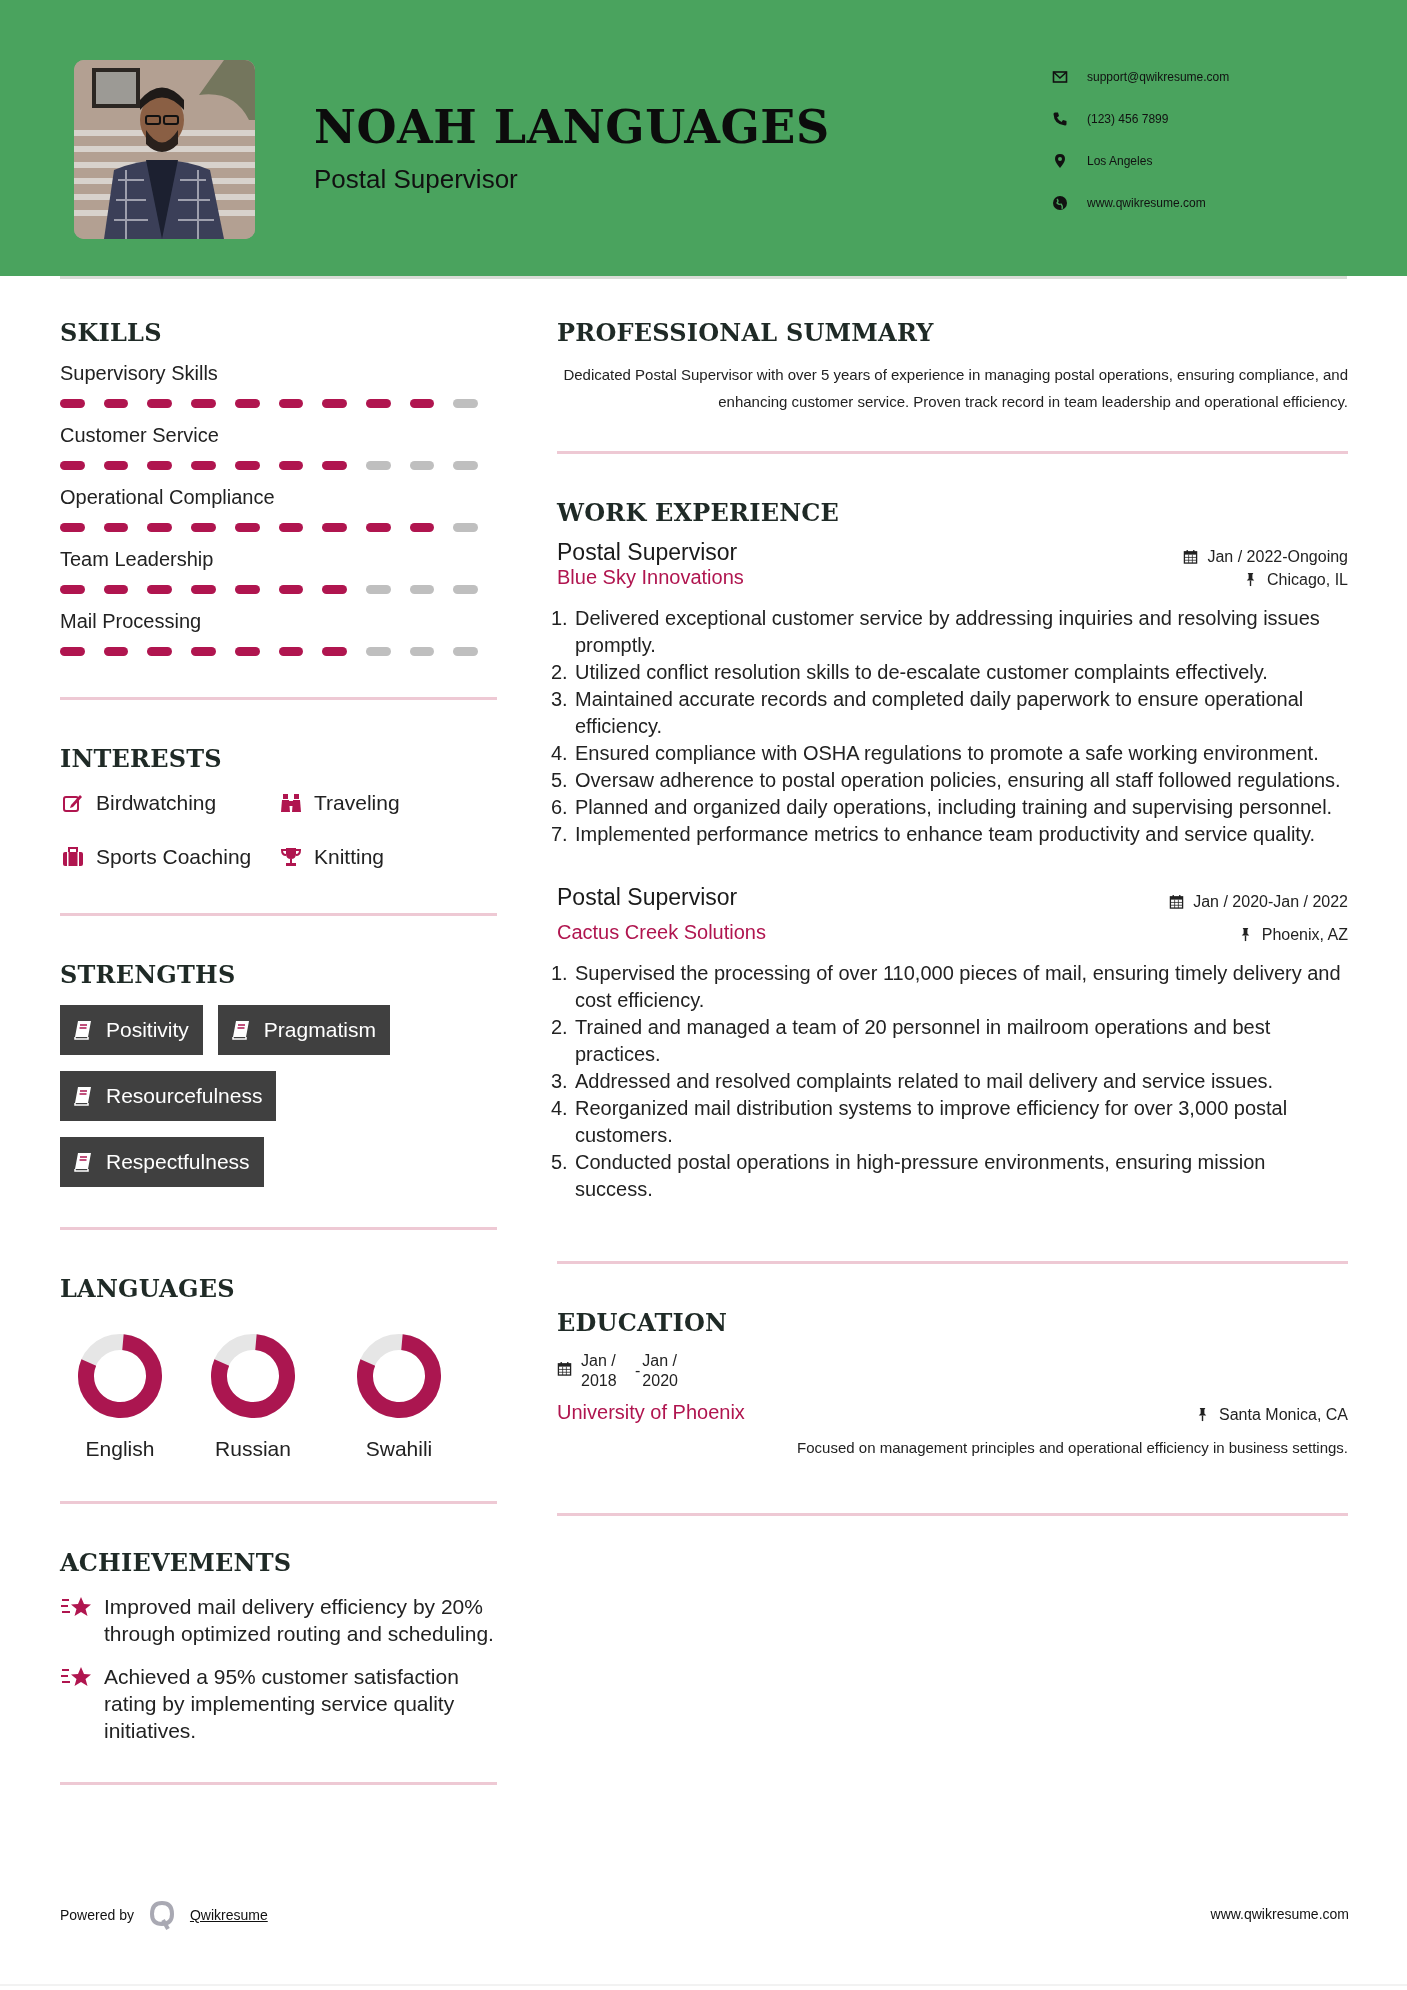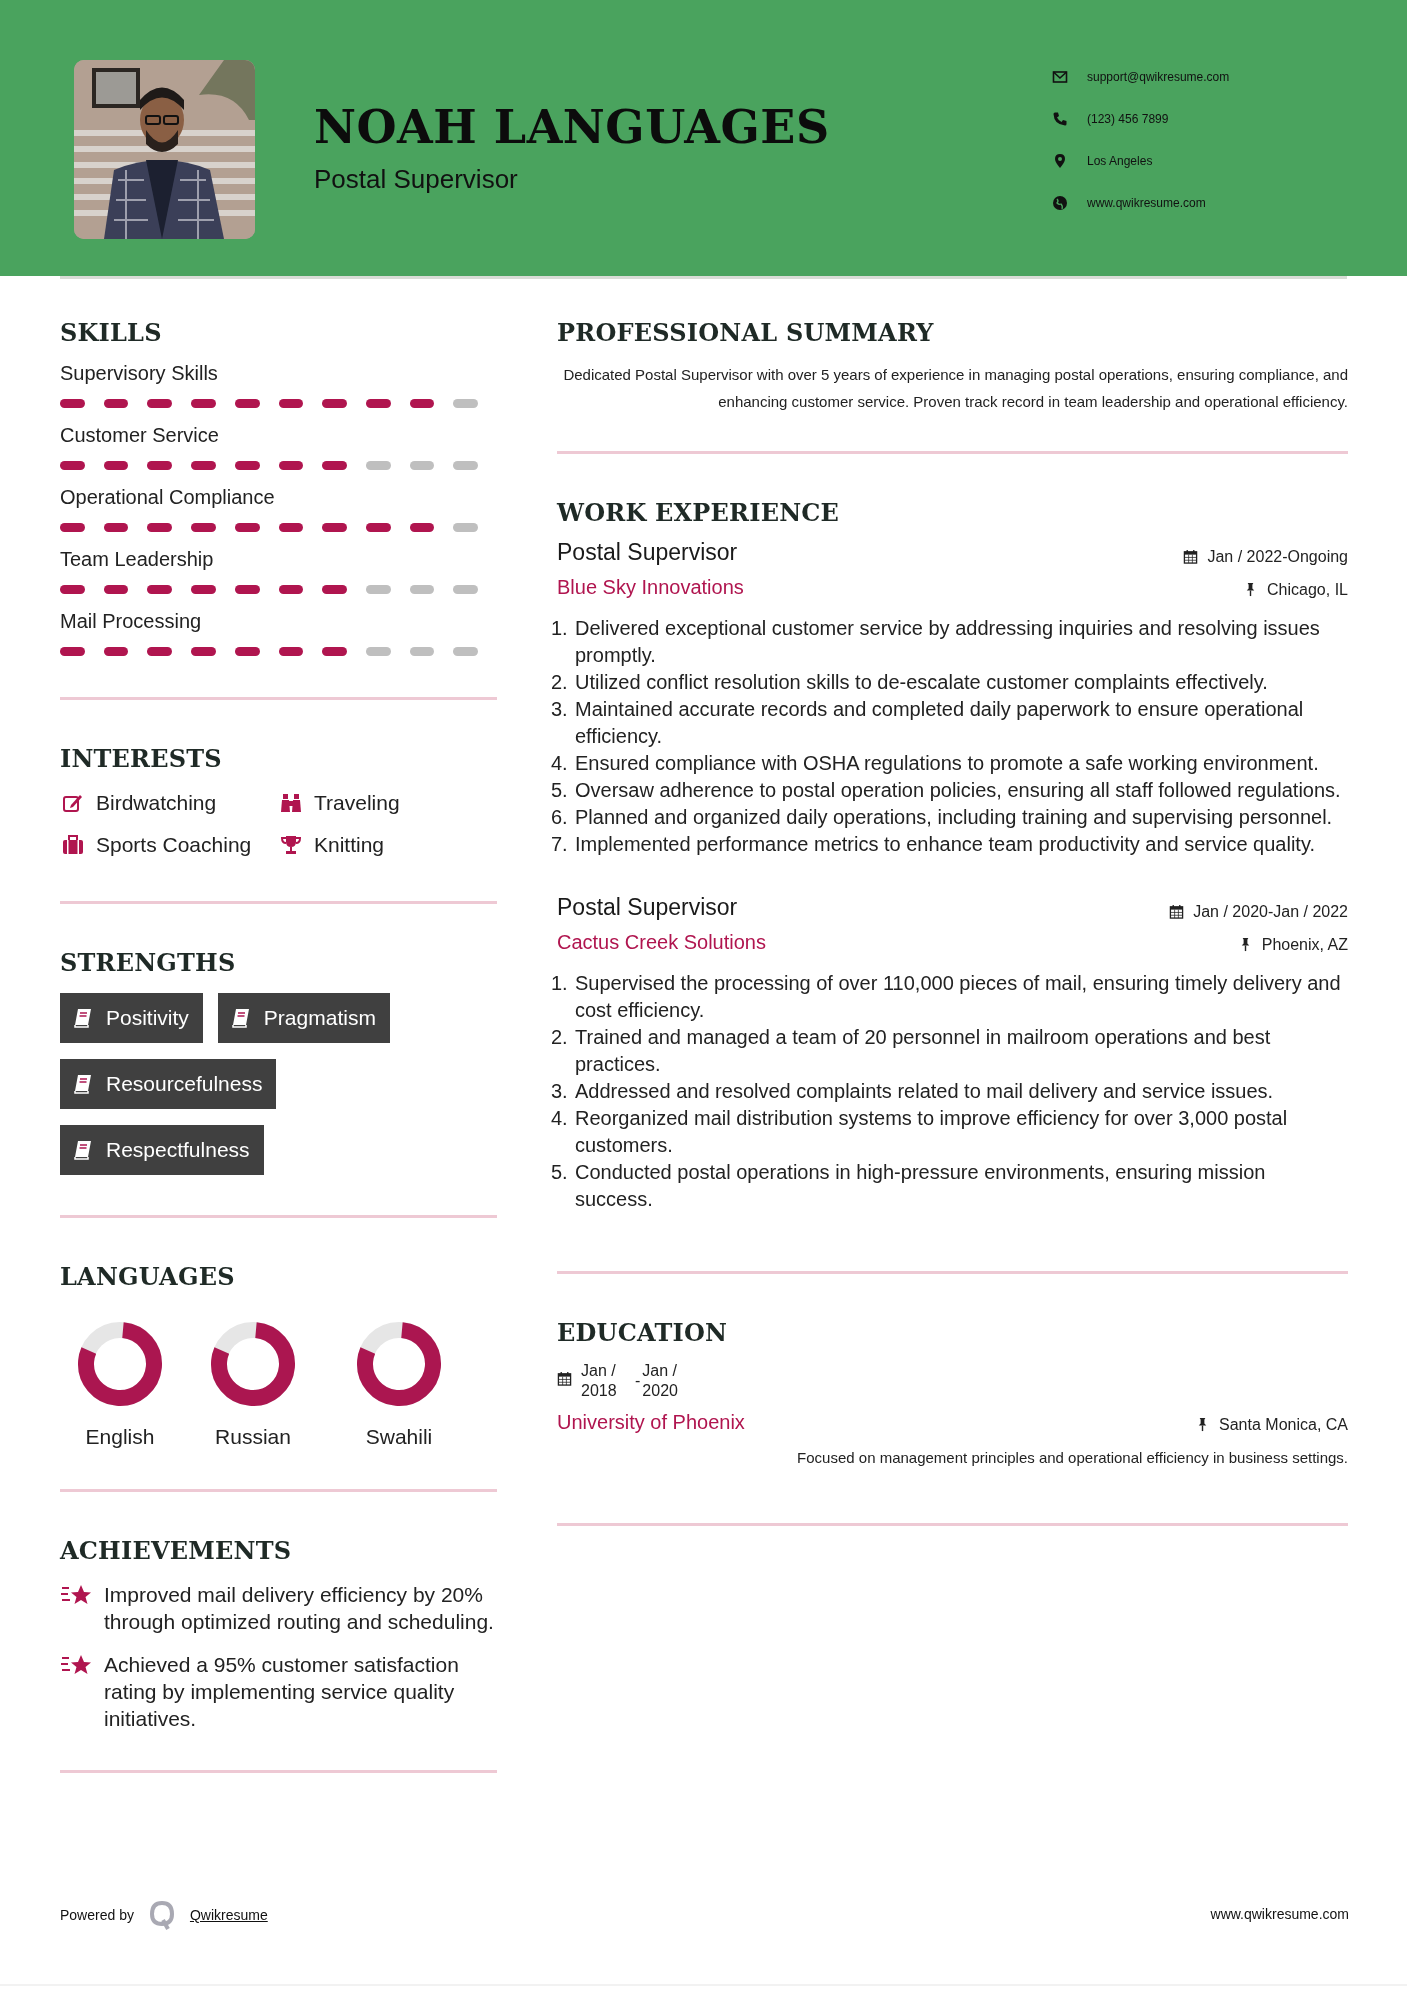--- a/index.html
+++ b/index.html
@@ -60,21 +60,21 @@
       height: 24px; line-height: 24px;
     }
     .dots { display: flex; margin-top: 14px; height: 10px; }
     .dot {
       width: 27px; height: 9px; border-radius: 5px; margin-right: 19px;
       background: #bfbfbf;
     }
     .dot.on { background: #b0154f; }
 
     
-    .interests { display: grid; grid-template-columns: 218px 200px; row-gap: 10px; margin-top: 14px; }
+    .interests { display: grid; grid-template-columns: 218px 200px; row-gap: 22px; margin-top: 14px; }
     .interest { display: flex; align-items: center; font-family: "Liberation Sans", sans-serif; font-size: 21px; color: #222; height: 32px; }
     .interest .ic { width: 26px; height: 24px; margin-right: 10px; display: flex; align-items: center; justify-content: center; }
     .interest .ic svg { width: 22px; height: 22px; }
 
     
     .tags { display: flex; flex-wrap: wrap; margin-top: 16px; width: 437px; }
     .tag {
       display: flex; align-items: center; background: #404040; color: #ffffff;
       height: 50px; padding: 0 14px 0 12px; margin-right: 15px; margin-bottom: 16px;
       font-family: "Liberation Sans", sans-serif; font-size: 21px;
@@ -466,21 +466,21 @@
                   <line x1="11.5" y1="1" x2="11.5" y2="4" stroke="#222" stroke-width="1.4"></line>
                   <line x1="1.5" y1="9" x2="14.5" y2="9" stroke="#222" stroke-width="0.8"></line>
                   <line x1="1.5" y1="12" x2="14.5" y2="12" stroke="#222" stroke-width="0.8"></line>
                   <line x1="6" y1="6" x2="6" y2="15" stroke="#222" stroke-width="0.8"></line>
                   <line x1="10" y1="6" x2="10" y2="15" stroke="#222" stroke-width="0.8"></line>
                 </svg>
               </span>
               <span>Jan / 2022-Ongoing</span>
             </div>
           </div>
-          <div class="job-head" style="margin-top:10px;">
+          <div class="job-head" style="margin-top:0;">
             <div class="company">Blue Sky Innovations</div>
             <div class="job-meta">
               <span class="ic">
                 <svg viewBox="0 0 16 16">
                   <path d="M5 1 L11 1 L10 3 L10 7 L12 9 L4 9 L6 7 L6 3 Z" fill="#222"></path>
                   <line x1="8" y1="9" x2="8" y2="15" stroke="#222" stroke-width="1.5"></line>
                 </svg>
               </span>
               <span>Chicago, IL</span>
             </div>

